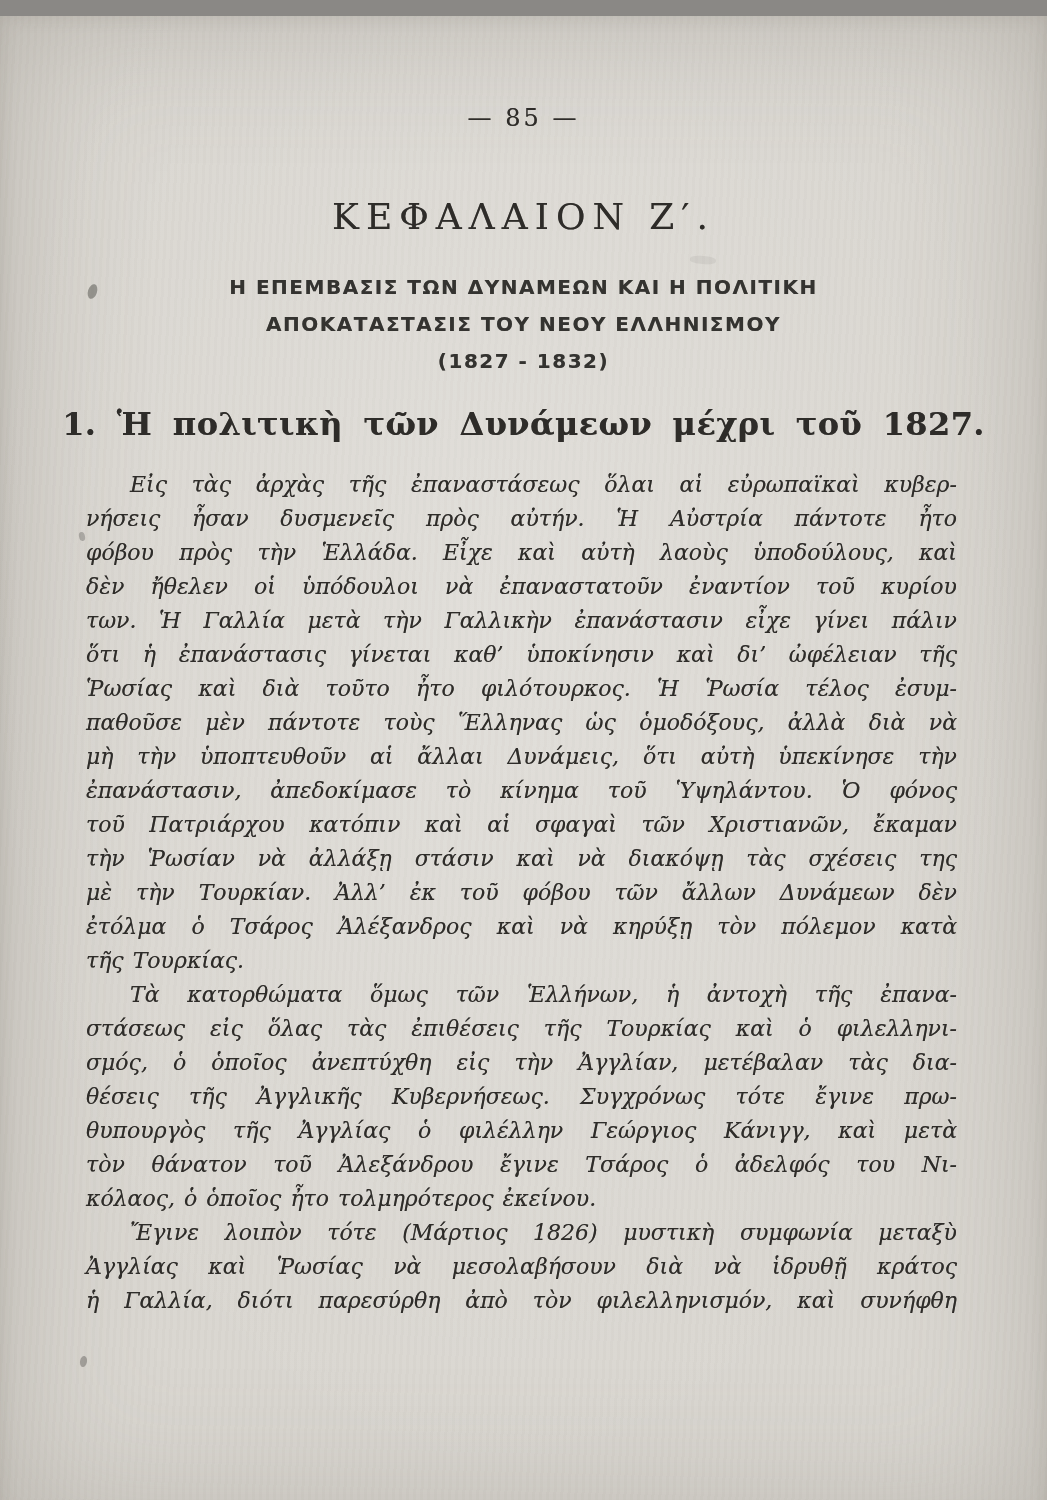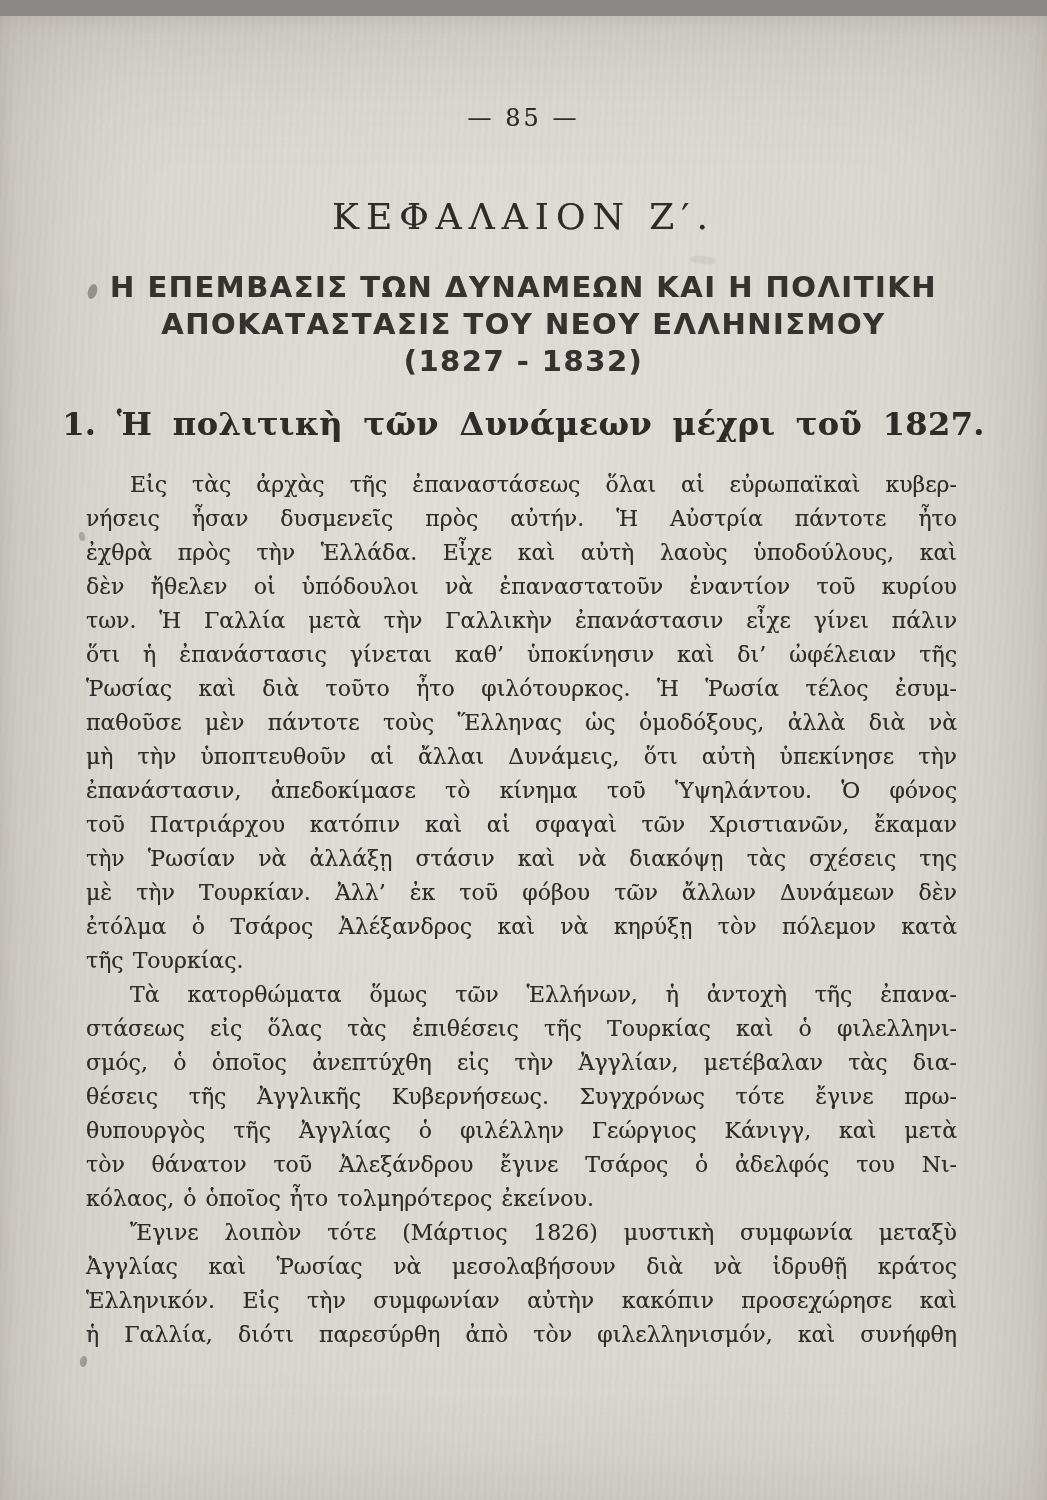--- a/index.html
+++ b/index.html
@@ -45,21 +45,21 @@
     letter-spacing: 7px;
   }
   .title-block {
     position: absolute;
     top: 253px;
     left: 60px;
     width: 927px;
     text-align: center;
     font-family: "DejaVu Sans", "Liberation Sans", sans-serif;
     font-weight: bold;
-    font-size: 29px;
+    font-size: 20px;
     line-height: 37px;
     letter-spacing: 1.5px;
     color: #343330;
     text-shadow: 0 0 0.6px rgba(52,51,48,0.5);
   }
   .section-heading {
     position: absolute;
     top: 389px;
     left: 0;
     width: 100%;
@@ -72,21 +72,21 @@
   }
   .body-text {
     position: absolute;
     top: 452px;
     left: 86px;
     width: 871px;
     font-family: "DejaVu Serif", serif;
     font-size: 22px;
     line-height: 34px;
   }
-  .para { margin: 0; }
+  .para { margin: 0; font-style: italic; }
   .bodyline {
     text-align: justify;
     text-align-last: justify;
     height: 34px;
     overflow: visible;
     word-spacing: 2px;
   }
   .bodyline.first { text-indent: 44px; }
   .bodyline.endline { text-align-last: left; }
   .artifact {
@@ -113,21 +113,21 @@
     <div>ΑΠΟΚΑΤΑΣΤΑΣΙΣ ΤΟΥ ΝΕΟΥ ΕΛΛΗΝΙΣΜΟΥ</div>
     <div>(1827 - 1832)</div>
   </div>
 
   <div class="section-heading ink">1. Ἡ πολιτικὴ τῶν Δυνάμεων μέχρι τοῦ 1827.</div>
 
   <div class="body-text ink">
       <div class="para">
         <div class="bodyline first">Εἰς τὰς ἀρχὰς τῆς ἐπαναστάσεως ὅλαι αἱ εὐρωπαϊκαὶ κυβερ-</div>
         <div class="bodyline">νήσεις ἦσαν δυσμενεῖς πρὸς αὐτήν. Ἡ Αὐστρία πάντοτε ἦτο</div>
-        <div class="bodyline">ἐχθρὰ πρὸς τὴν Ἑλλάδα. Εἶχε καὶ αὐτὴ λαοὺς ὑποδούλους, καὶ</div>
+        <div class="bodyline">φόβου πρὸς τὴν Ἑλλάδα. Εἶχε καὶ αὐτὴ λαοὺς ὑποδούλους, καὶ</div>
         <div class="bodyline">δὲν ἤθελεν οἱ ὑπόδουλοι νὰ ἐπαναστατοῦν ἐναντίον τοῦ κυρίου</div>
         <div class="bodyline">των. Ἡ Γαλλία μετὰ τὴν Γαλλικὴν ἐπανάστασιν εἶχε γίνει πάλιν</div>
         <div class="bodyline">ὅτι ἡ ἐπανάστασις γίνεται καθ’ ὑποκίνησιν καὶ δι’ ὠφέλειαν τῆς</div>
         <div class="bodyline">Ῥωσίας καὶ διὰ τοῦτο ἦτο φιλότουρκος. Ἡ Ῥωσία τέλος ἐσυμ-</div>
         <div class="bodyline">παθοῦσε μὲν πάντοτε τοὺς Ἕλληνας ὡς ὁμοδόξους, ἀλλὰ διὰ νὰ</div>
         <div class="bodyline">μὴ τὴν ὑποπτευθοῦν αἱ ἄλλαι Δυνάμεις, ὅτι αὐτὴ ὑπεκίνησε τὴν</div>
         <div class="bodyline">ἐπανάστασιν, ἀπεδοκίμασε τὸ κίνημα τοῦ Ὑψηλάντου. Ὁ φόνος</div>
         <div class="bodyline">τοῦ Πατριάρχου κατόπιν καὶ αἱ σφαγαὶ τῶν Χριστιανῶν, ἔκαμαν</div>
         <div class="bodyline">τὴν Ῥωσίαν νὰ ἀλλάξῃ στάσιν καὶ νὰ διακόψῃ τὰς σχέσεις της</div>
         <div class="bodyline">μὲ τὴν Τουρκίαν. Ἀλλ’ ἐκ τοῦ φόβου τῶν ἄλλων Δυνάμεων δὲν</div>
@@ -139,21 +139,20 @@
         <div class="bodyline">στάσεως εἰς ὅλας τὰς ἐπιθέσεις τῆς Τουρκίας καὶ ὁ φιλελληνι-</div>
         <div class="bodyline">σμός, ὁ ὁποῖος ἀνεπτύχθη εἰς τὴν Ἀγγλίαν, μετέβαλαν τὰς δια-</div>
         <div class="bodyline">θέσεις τῆς Ἀγγλικῆς Κυβερνήσεως. Συγχρόνως τότε ἔγινε πρω-</div>
         <div class="bodyline">θυπουργὸς τῆς Ἀγγλίας ὁ φιλέλλην Γεώργιος Κάνιγγ, καὶ μετὰ</div>
         <div class="bodyline">τὸν θάνατον τοῦ Ἀλεξάνδρου ἔγινε Τσάρος ὁ ἀδελφός του Νι-</div>
         <div class="bodyline endline">κόλαος, ὁ ὁποῖος ἦτο τολμηρότερος ἐκείνου.</div>
       </div>
       <div class="para">
         <div class="bodyline first">Ἔγινε λοιπὸν τότε (Μάρτιος 1826) μυστικὴ συμφωνία μεταξὺ</div>
         <div class="bodyline">Ἀγγλίας καὶ Ῥωσίας νὰ μεσολαβήσουν διὰ νὰ ἱδρυθῇ κράτος</div>
-        <div class="bodyline">Ἑλληνικόν. Εἰς τὴν συμφωνίαν αὐτὴν κακόπιν προσεχώρησε καὶ</div>
         <div class="bodyline">ἡ Γαλλία, διότι παρεσύρθη ἀπὸ τὸν φιλελληνισμόν, καὶ συνήφθη</div>
       </div>
     </div>
 
   <div class="artifact a1"></div>
   <div class="artifact a2"></div>
   <div class="artifact a3"></div>
   <div class="artifact a4"></div>
 
 </div>

